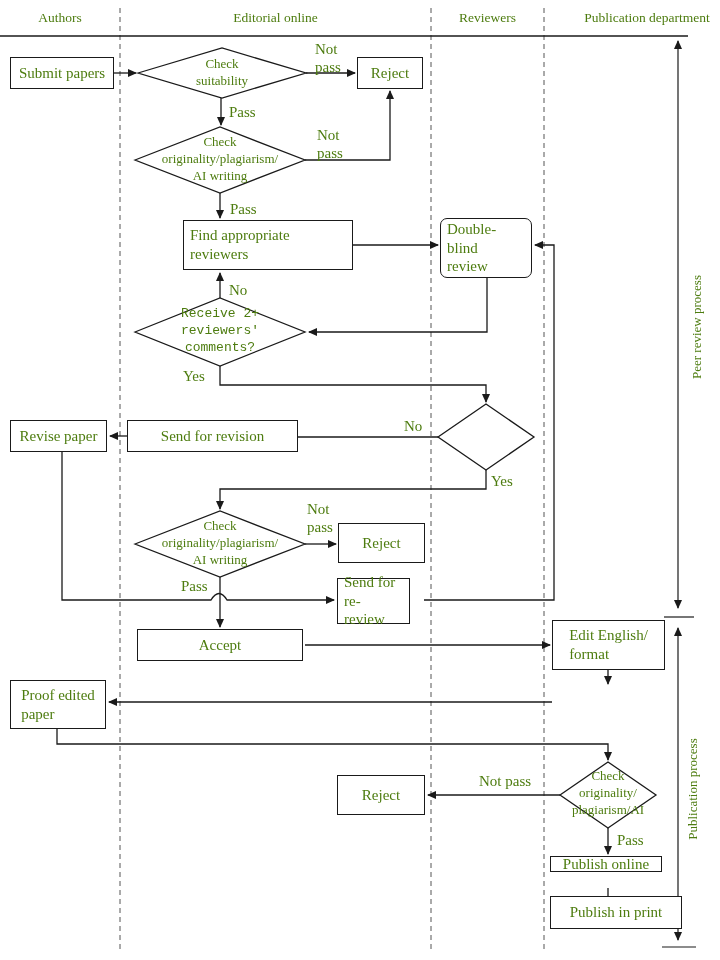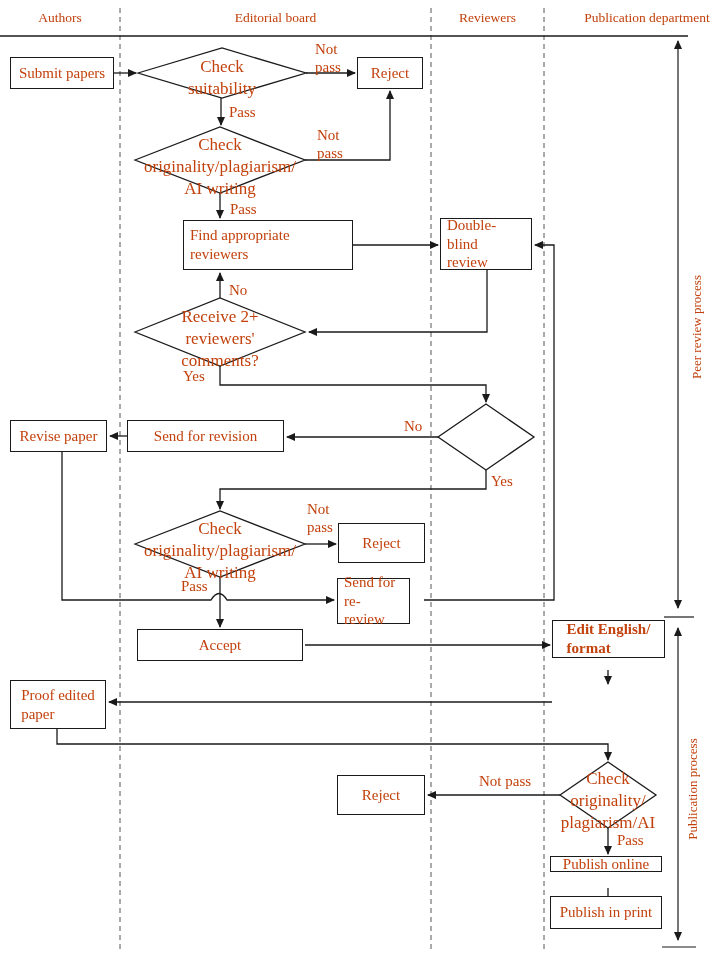--- a/index.html
+++ b/index.html
@@ -1,24 +1,24 @@
 <!DOCTYPE html>
 <html><head>
 <meta charset="utf-8">
 <style>
   html,body{margin:0;padding:0;background:#ffffff;}
   #stage{position:relative;width:720px;height:960px;background:#ffffff;overflow:hidden;
-         font-family:"Liberation Serif", serif;color:#c2410c;}
+         font-family:"Liberation Serif", serif;color:#4d7c0f;}
   svg{position:absolute;left:0;top:0;z-index:0;}
   .lane-header{position:absolute;top:10px;height:18px;text-align:center;font-size:13.5px;
                z-index:2;white-space:nowrap;}
   .node{position:absolute;border:1.3px solid #1a1a1a;background:#ffffff;display:flex;
         align-items:center;justify-content:center;text-align:left;font-size:15px;
         line-height:1.25;white-space:pre-line;z-index:1;box-sizing:border-box;padding:1px 6px;}
-  .dtext{position:absolute;text-align:center;font-size:17px;line-height:1.3;
+  .dtext{position:absolute;text-align:center;font-size:13px;line-height:1.3;
          white-space:pre-line;z-index:2;}
   .elabel{position:absolute;font-size:15px;line-height:1.2;white-space:pre-line;z-index:2;}
   .vlabel{position:absolute;text-align:center;font-size:13px;white-space:nowrap;
           transform:rotate(-90deg);z-index:2;}
 </style>
 </head>
 <body>
 
 <div id="stage">
 
@@ -74,49 +74,49 @@
       <polygon points="138,73 222,48 306,73 222,98"></polygon>
       <polygon points="135,160 220,127 305,160 220,193"></polygon>
       <polygon points="135,332 220,298 305,332 220,366"></polygon>
       <polygon points="438,437 486,404 534,437 486,470"></polygon>
       <polygon points="135,544 220,511 305,544 220,577"></polygon>
       <polygon points="560,795 608,762 656,795 608,828"></polygon>
     </g>
   </svg>
 
   <div class="lane-header" style="left:0;width:120px;">Authors</div>
-  <div class="lane-header" style="left:120px;width:311px;">Editorial board</div>
+  <div class="lane-header" style="left:120px;width:311px;">Editorial online</div>
   <div class="lane-header" style="left:431px;width:113px;">Reviewers</div>
   <div class="lane-header" style="left:572px;width:150px;">Publication department</div>
 
   <div class="node" style="left:10px;top:57px;width:104px;height:32px;">Submit papers</div>
   <div class="node" style="left:357px;top:57px;width:66px;height:32px;">Reject</div>
   <div class="node" style="left:135px;top:220px;width:170px;height:50px;margin-left:48px;">Find appropriate reviewers</div>
-  <div class="node" style="left:440px;top:218px;width:92px;height:52px;">Double-blind
+  <div class="node" style="left:440px;top:218px;width:92px;height:60px;border-radius:7px;">Double-blind
 review</div>
   <div class="node" style="left:10px;top:420px;width:97px;height:32px;">Revise paper</div>
-  <div class="node" style="left:127px;top:420px;width:157px;height:32px;">Send for revision</div>
+  <div class="node" style="left:127px;top:420px;width:171px;height:32px;">Send for revision</div>
   <div class="node" style="left:338px;top:523px;width:87px;height:40px;">Reject</div>
   <div class="node" style="left:337px;top:578px;width:73px;height:46px;">Send for re-
 review</div>
   <div class="node" style="left:137px;top:629px;width:166px;height:32px;">Accept</div>
-  <div class="node" style="left:552px;top:620px;width:113px;height:38px;font-weight:bold;">Edit English/
+  <div class="node" style="left:552px;top:620px;width:113px;height:50px;">Edit English/
 format</div>
   <div class="node" style="left:10px;top:680px;width:96px;height:49px;">Proof edited
 paper</div>
   <div class="node" style="left:337px;top:775px;width:88px;height:40px;">Reject</div>
   <div class="node" style="left:550px;top:856px;width:112px;height:16px;">Publish online</div>
-  <div class="node" style="left:550px;top:896px;width:112px;height:33px;">Publish in print</div>
+  <div class="node" style="left:550px;top:896px;width:132px;height:33px;">Publish in print</div>
 
   <div class="dtext" style="left:147px;top:56px;width:150px;">Check
 suitability</div>
   <div class="dtext" style="left:130px;top:134px;width:180px;">Check
 originality/plagiarism/
 AI writing</div>
-  <div class="dtext" style="left:150px;top:306px;width:140px;">Receive 2+
+  <div class="dtext" style="left:150px;top:306px;width:140px;font-family:Liberation Mono, monospace;">Receive 2+
 reviewers'
 comments?</div>
   <div class="dtext" style="left:130px;top:518px;width:180px;">Check
 originality/plagiarism/
 AI writing</div>
   <div class="dtext" style="left:548px;top:768px;width:120px;">Check
 originality/
 plagiarism/AI</div>
 
   <div class="elabel" style="left:315px;top:40px;">Not

